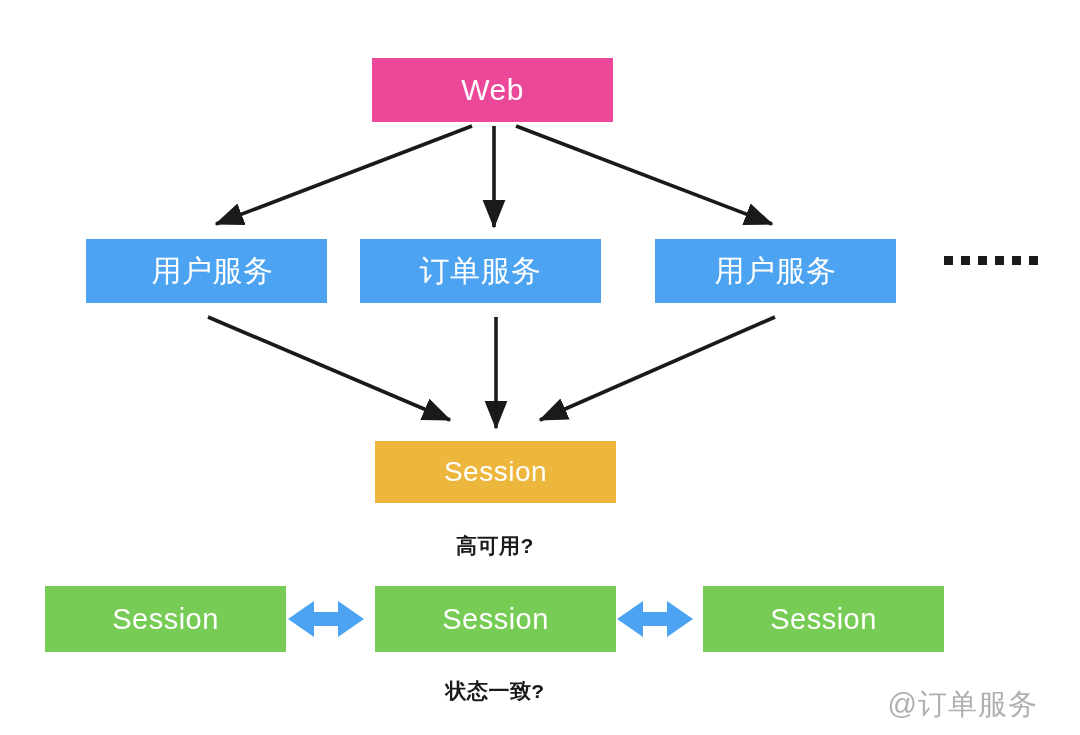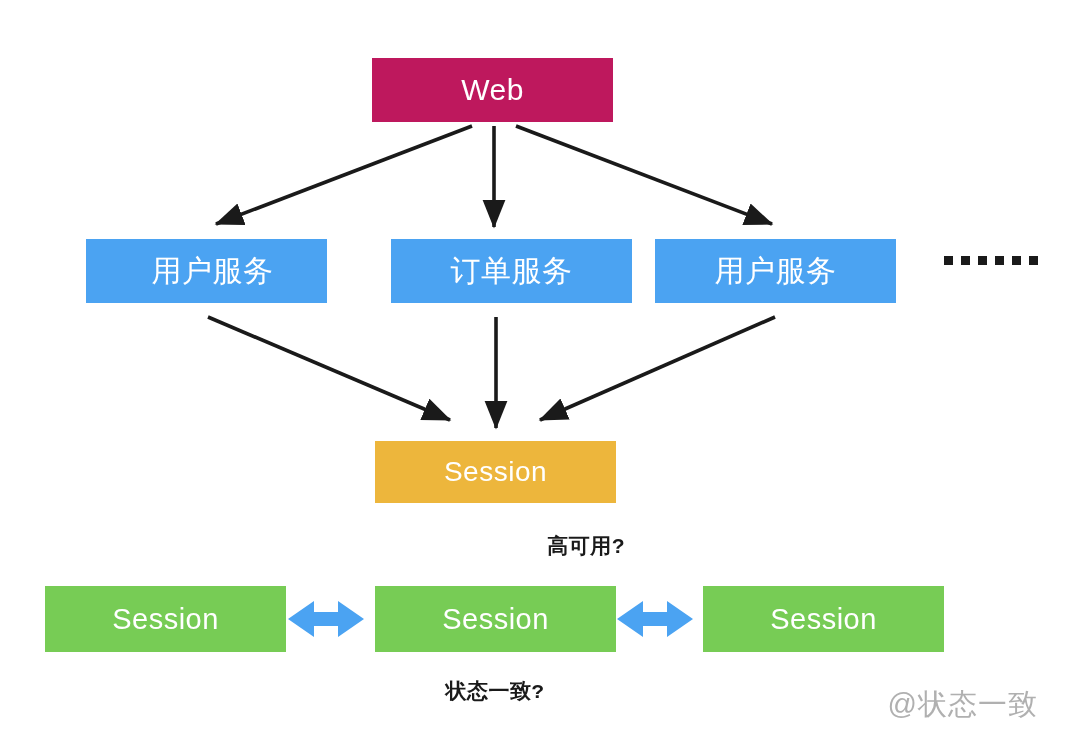--- a/index.html
+++ b/index.html
@@ -25,33 +25,33 @@
     color: #ffffff;
     font-weight: 400;
     letter-spacing: 0.5px;
     box-sizing: border-box;
   }
   .node-web {
     left: 372px;
     top: 58px;
     width: 241px;
     height: 64px;
-    background: #be185d;
+    background: #ec4899;
     font-size: 30px;
     text-align: center;
   }
   .node-service {
     top: 239px;
     width: 241px;
     height: 64px;
     background: #4BA3F2;
     font-size: 30px;
   }
   .svc-user   { left: 86px; padding-left: 12px; }
-  .svc-order  { left: 391px; justify-content: center; }
+  .svc-order  { left: 360px; justify-content: center; }
   .svc-logi   { left: 655px; }
 
   .node-session-yellow {
     left: 375px;
     top: 441px;
     width: 241px;
     height: 62px;
     background: #EDB63C;
     font-size: 28px;
   }
@@ -71,21 +71,20 @@
     text-align: center;
     font-weight: bold;
     color: #1a1a1a;
     font-size: 21px;
     letter-spacing: 0.5px;
   }
   .cap-ha {
     left: 365px;
     top: 532px;
     width: 260px;
-    text-align: right;
   }
   .cap-consistency {
     left: 365px;
     top: 677px;
     width: 260px;
     font-family: Liberation Mono, monospace;
   }
 
   .ellipsis-dots {
     position: absolute;
@@ -203,15 +202,15 @@
   <svg class="biarrow bi-1" viewBox="0 0 76 42" xmlns="http://www.w3.org/2000/svg">
     <path d="M0,21 L26,3 L26,14 L50,14 L50,3 L76,21 L50,39 L50,28 L26,28 L26,39 Z" fill="#4BA3F2"></path>
   </svg>
 
   <svg class="biarrow bi-2" viewBox="0 0 76 42" xmlns="http://www.w3.org/2000/svg">
     <path d="M0,21 L26,3 L26,14 L50,14 L50,3 L76,21 L50,39 L50,28 L26,28 L26,39 Z" fill="#4BA3F2"></path>
   </svg>
 
   <div class="caption cap-consistency">状态一致?</div>
 
-  <div class="watermark">@状态一致</div>
+  <div class="watermark">@订单服务</div>
 
 </div>
 
 </body></html>

